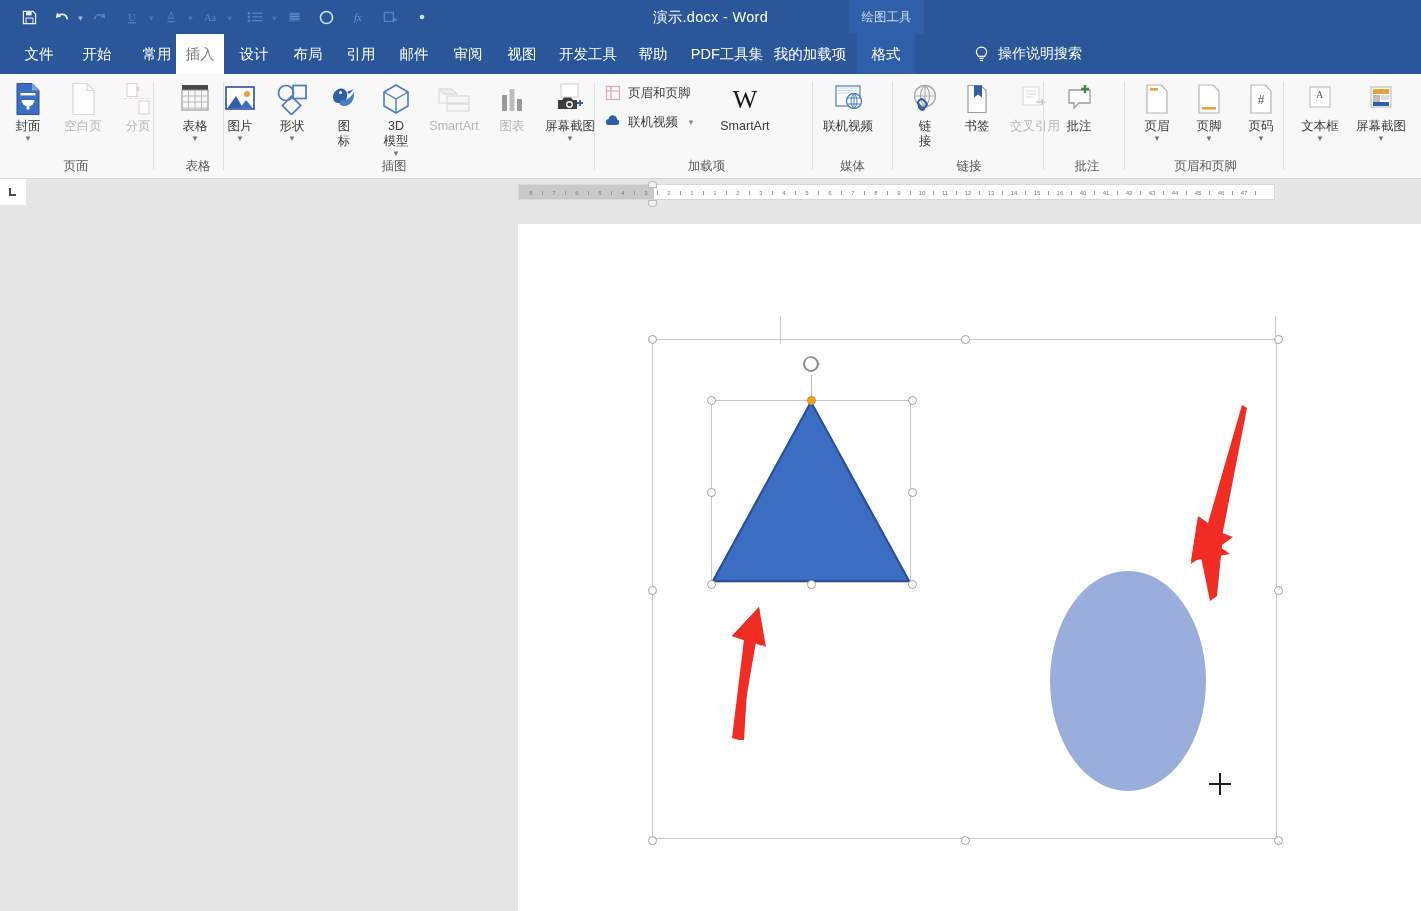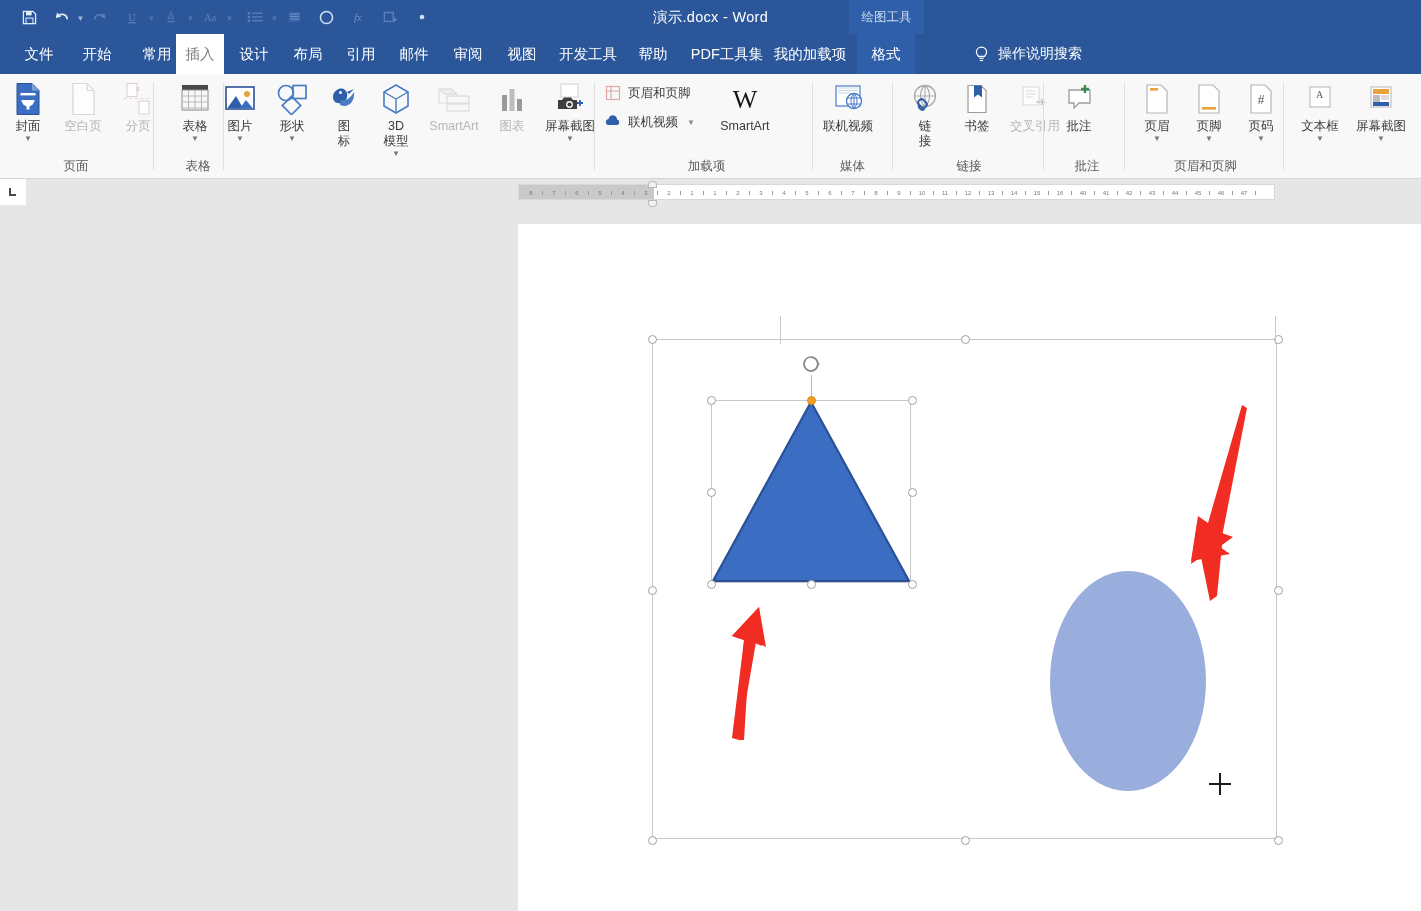--- a/index.html
+++ b/index.html
@@ -448,20 +448,21 @@
                 <path d="M5 17 h4 l2-2.5 h7 l2 2.5 h4 v9 H5 z" fill="#3f3f3f"></path>
                 <circle cx="16.5" cy="21.5" r="3.4" fill="#ffffff"></circle>
                 <circle cx="16.5" cy="21.5" r="2.1" fill="#3f3f3f"></circle>
                 <path d="M27 17 v6 M24 20 h6" stroke="#2f5fa8" stroke-width="1.8"></path>
               </svg>
             </span>
             <span class="lbl">屏幕截图</span>
             <span class="dd">▼</span>
           </div>
         </div>
+        <div class="rgroup-label">插图</div>
       </div>
       <div class="rgroup-sep" style="left: 594px;"></div>
       <div class="rgroup" style="left: 604px; width: 205px;">
         <div class="rgroup-items">
           <div class="smallcol">
             <div class="smallbtn">
               <span class="ic">
                 <svg width="16" height="16" viewBox="0 0 16 16">
                   <rect x="1.5" y="1.5" width="13" height="13" fill="none" stroke="#e0a8a8" stroke-width="1.2"></rect>
                   <path d="M1.5 6 h13 M6 1.5 v13" stroke="#e0a8a8" stroke-width="1.2"></path>

